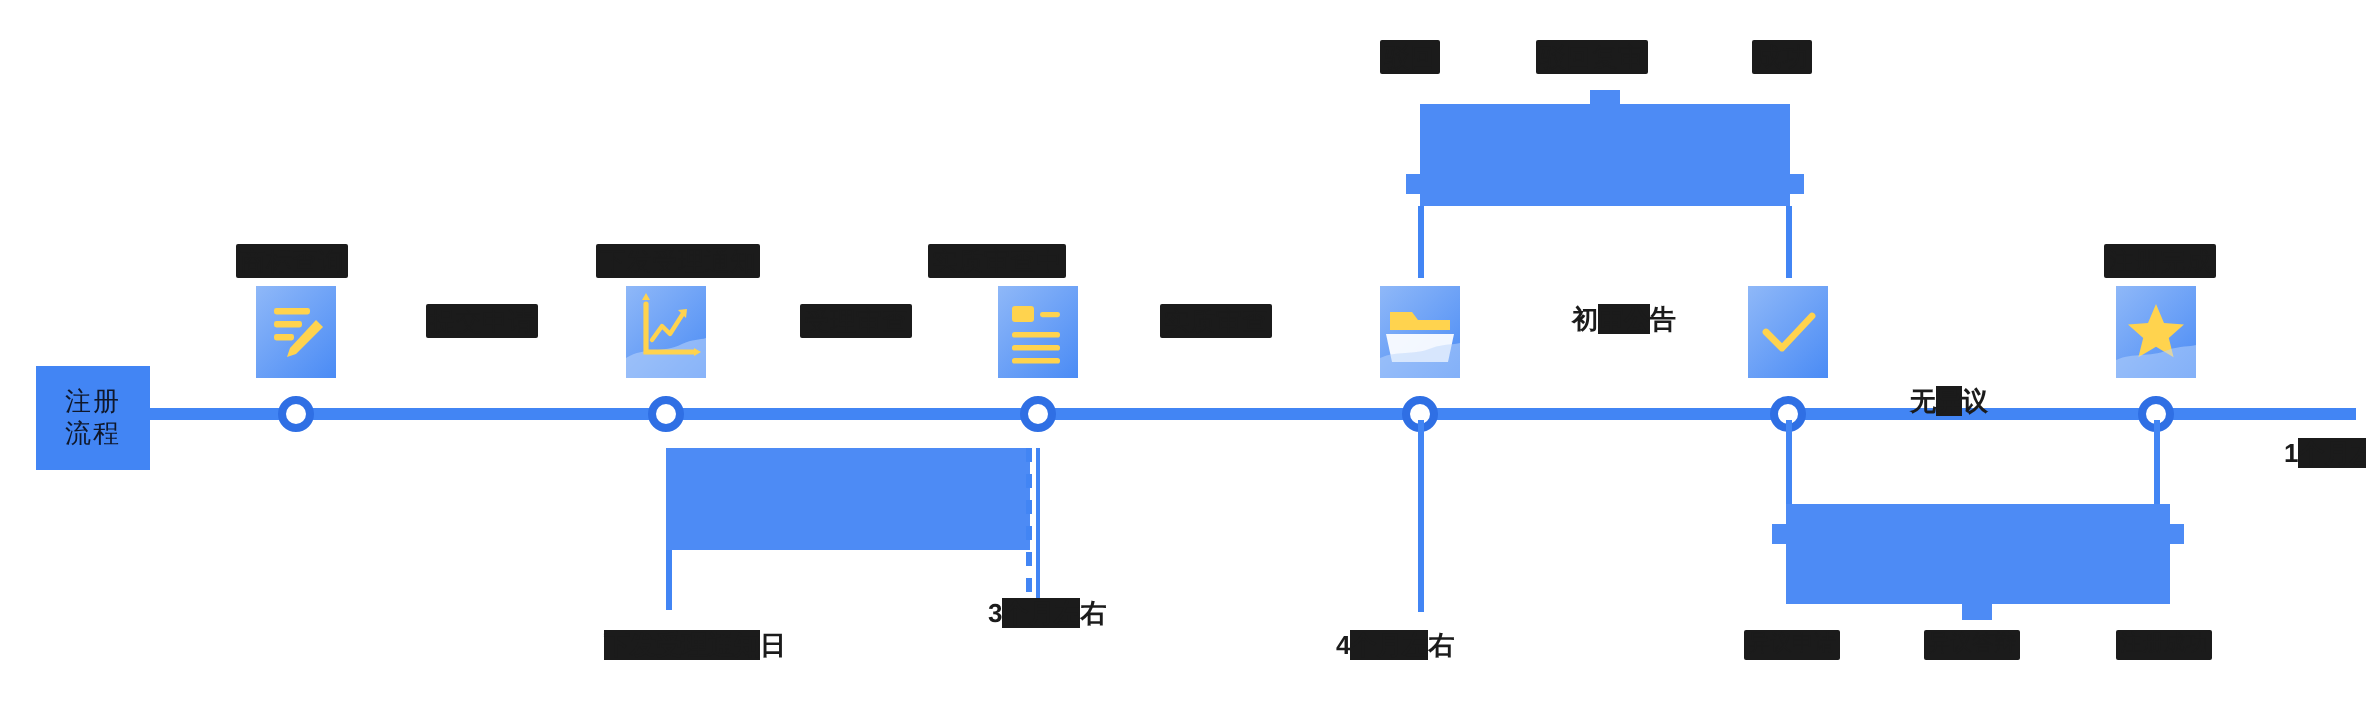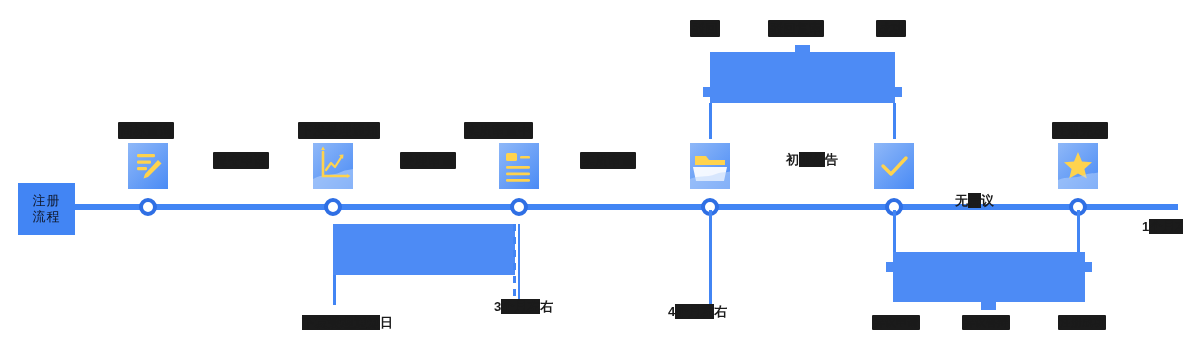--- a/index.html
+++ b/index.html
@@ -178,21 +178,21 @@
   <div class="abs vline" style="left:709px;top:210px;width:3px;height:96px;"></div>
 
   <div class="abs mix" style="left:302px;top:315px;">
     <span class="blk">下发受理通知</span><span>日</span>
   </div>
 
   <div class="abs mix" style="left:494px;top:299px;">
     <span>3</span><span class="blk">个月左</span><span>右</span>
   </div>
 
-  <div class="abs mix" style="left:668px;top:304px;">
+  <div class="abs mix" style="left:668px;top:315px;">
     <span>4</span><span class="blk">个月左</span><span>右</span>
   </div>
 
   <div class="abs mix" style="left:1142px;top:219px;">
     <span>1</span><span class="blk">个月左</span><span>右</span>
   </div>
 
   <div class="abs redact" style="left:872px;top:315px;font-size:11px;line-height:13px;">异议申请</div>
   <div class="abs redact" style="left:962px;top:315px;font-size:11px;line-height:13px;">异议答辩</div>
   <div class="abs redact" style="left:1058px;top:315px;font-size:11px;line-height:13px;">注册成功</div>

